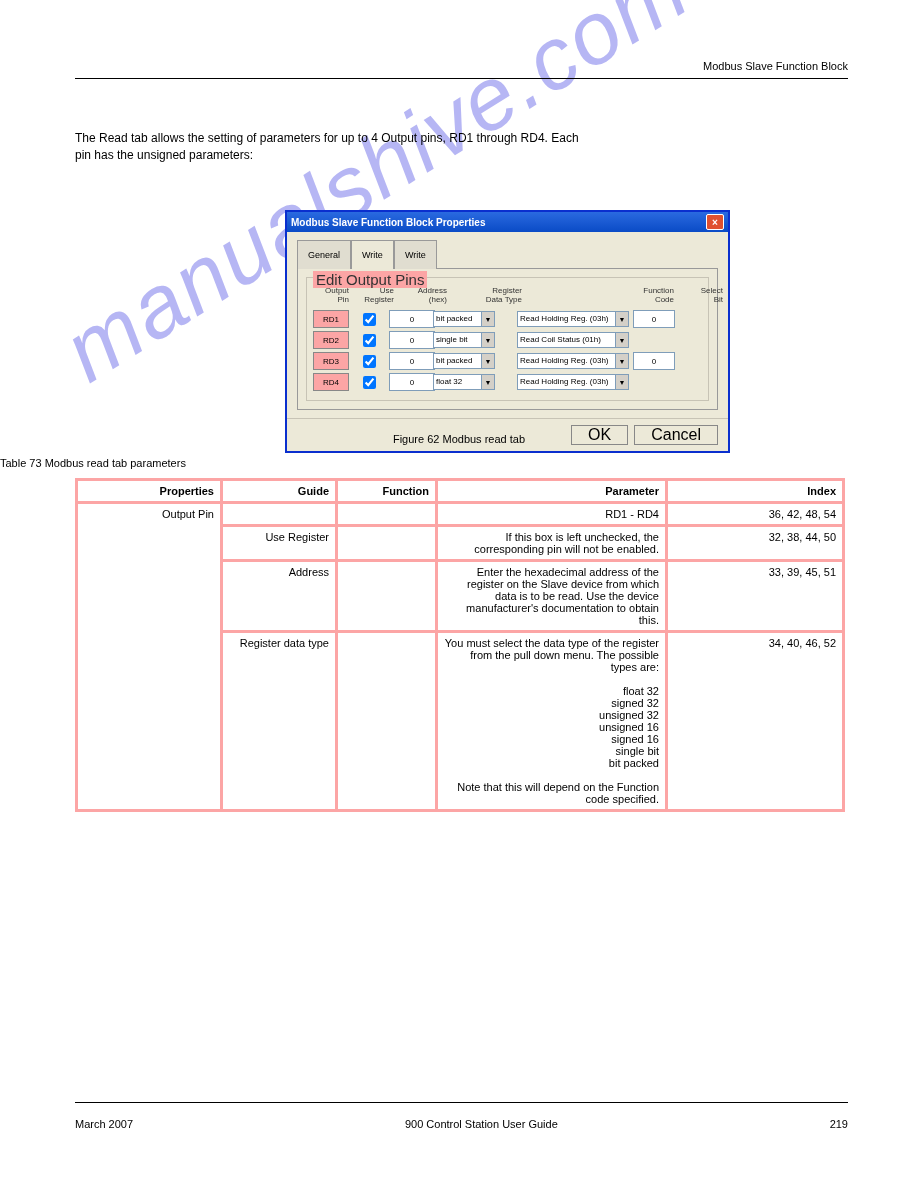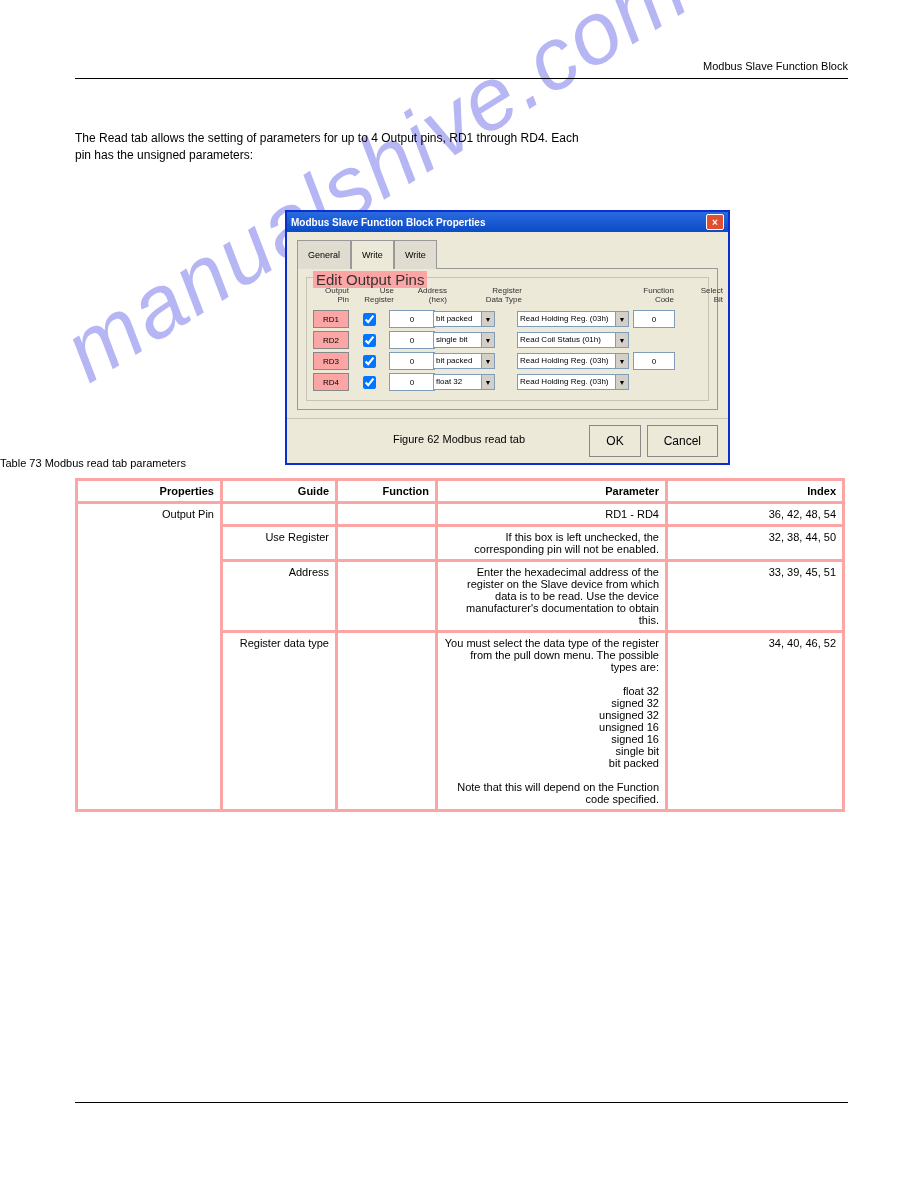--- a/index.html
+++ b/index.html
@@ -23,21 +23,21 @@
 .pin-header{display:grid;grid-template-columns:36px 32px 40px 62px 14px 112px 36px;gap:13px;font-size:8px;text-align:right;color:#333;margin-bottom:6px}
 .pin-row{display:grid;grid-template-columns:36px 32px 40px 62px 14px 112px 36px;gap:4px;align-items:center;margin-bottom:3px}
 .pin-btn{border:1px solid #888;background:#fca5a5;font-size:8px;text-align:left;padding:1px 0;height:14px;display:flex;align-items:center;justify-content:center}
 .chk{display:flex;justify-content:center}
 .chk input{margin:0}
 .txt{border:1px solid #7f9db9;background:#fff;font-size:8px;height:14px;text-align:center;width:100%}
 .combo{display:flex;border:1px solid #7f9db9;background:#fff;height:14px;font-size:8px}
 .combo span{flex:1;padding:0 2px;line-height:14px;white-space:nowrap;overflow:hidden}
 .combo .arrow{width:12px;background:#d4d0c8;border-left:1px solid #7f9db9;display:flex;align-items:center;justify-content:center;font-size:7px}
 .dlg-buttons{display:flex;justify-content:flex-end;gap:6px;padding:6px 10px;border-top:1px solid #c7c3b5;background:#ece9d8}
-.dlg-btn{border:1px solid #888;background:#ece9d8;font-size:12px;padding:8px 16px}
+.dlg-btn{border:1px solid #888;background:#ece9d8;font-size:16px;padding:0 16px}
 .fig-caption{position:absolute;top:433px;left:0;right:0;text-align:center;font-size:11px}
 .tbl-caption{position:absolute;top:457px;left:0;right:0;text-align:left;font-size:11px}
 .main-table{position:absolute;top:478px;left:75px;border-collapse:collapse;width:770px;font-size:11px}
 .main-table td,.main-table th{border:3px solid #fca5a5;padding:4px 6px;vertical-align:top;text-align:right}
 .main-table th{font-weight:bold;background:#fff}
 .main-table .col1{width:130px}
 .main-table .col2{width:100px}
 .main-table .col3{width:85px}
 .main-table .col4{width:215px}
 .footer-line{position:absolute;bottom:80px;left:75px;right:70px;border:none;border-top:1.5px solid #000}
@@ -210,13 +210,18 @@
 single bit
 bit packed
 
 Note that this will depend on the Function code specified.</td>
 <td>34, 40, 46, 52</td>
 </tr>
 </tbody>
 </table>
 
 <hr class="footer-line">
+<div class="footer">
+<span>March 2007</span>
+<span>900 Control Station  User Guide</span>
+<span>219</span>
+</div>
 </div>
 
 </body></html>

